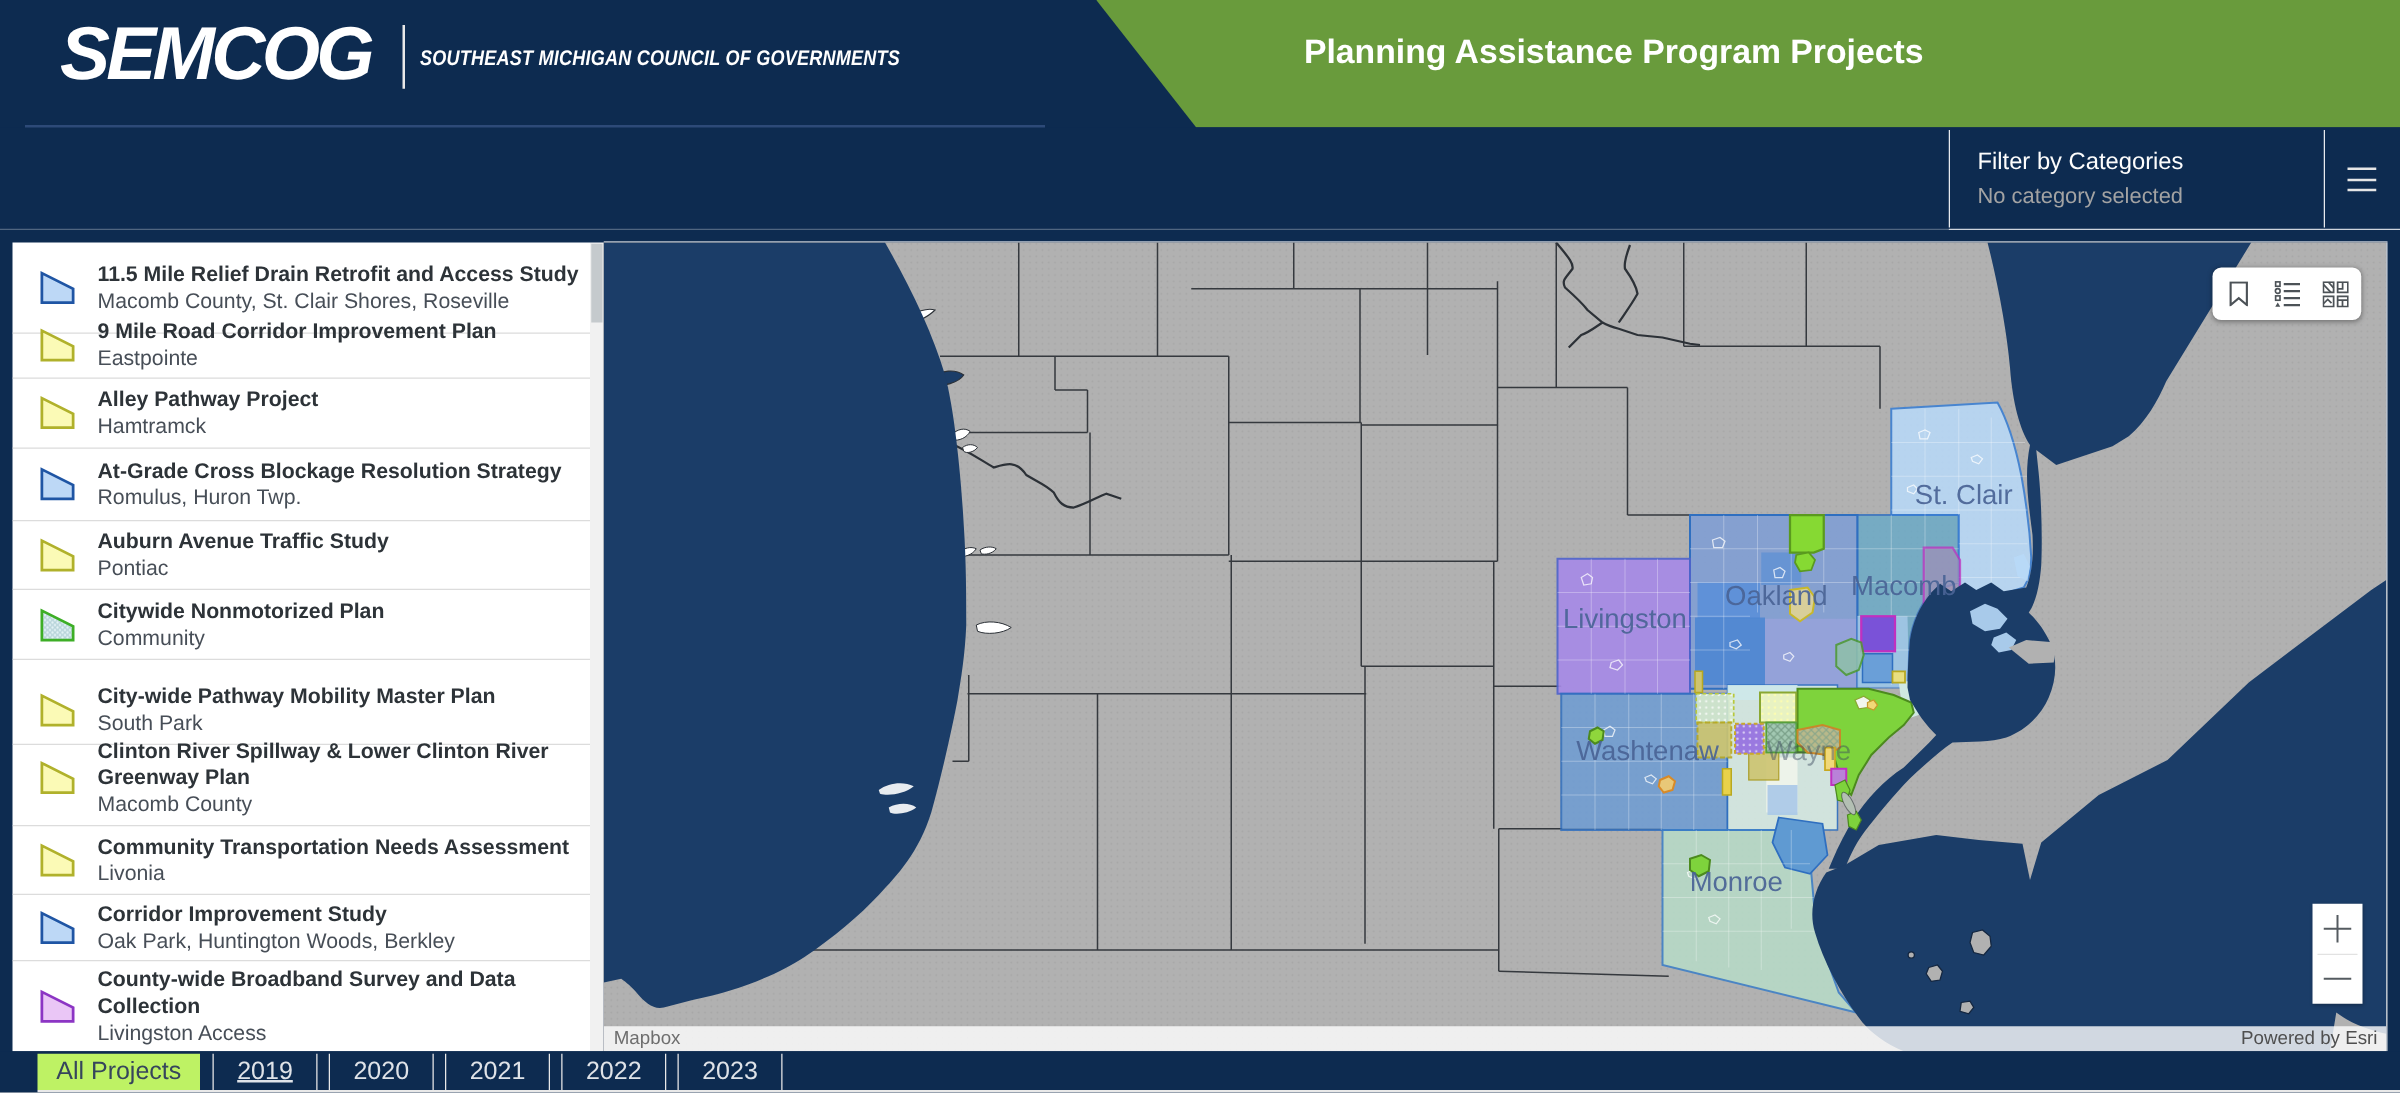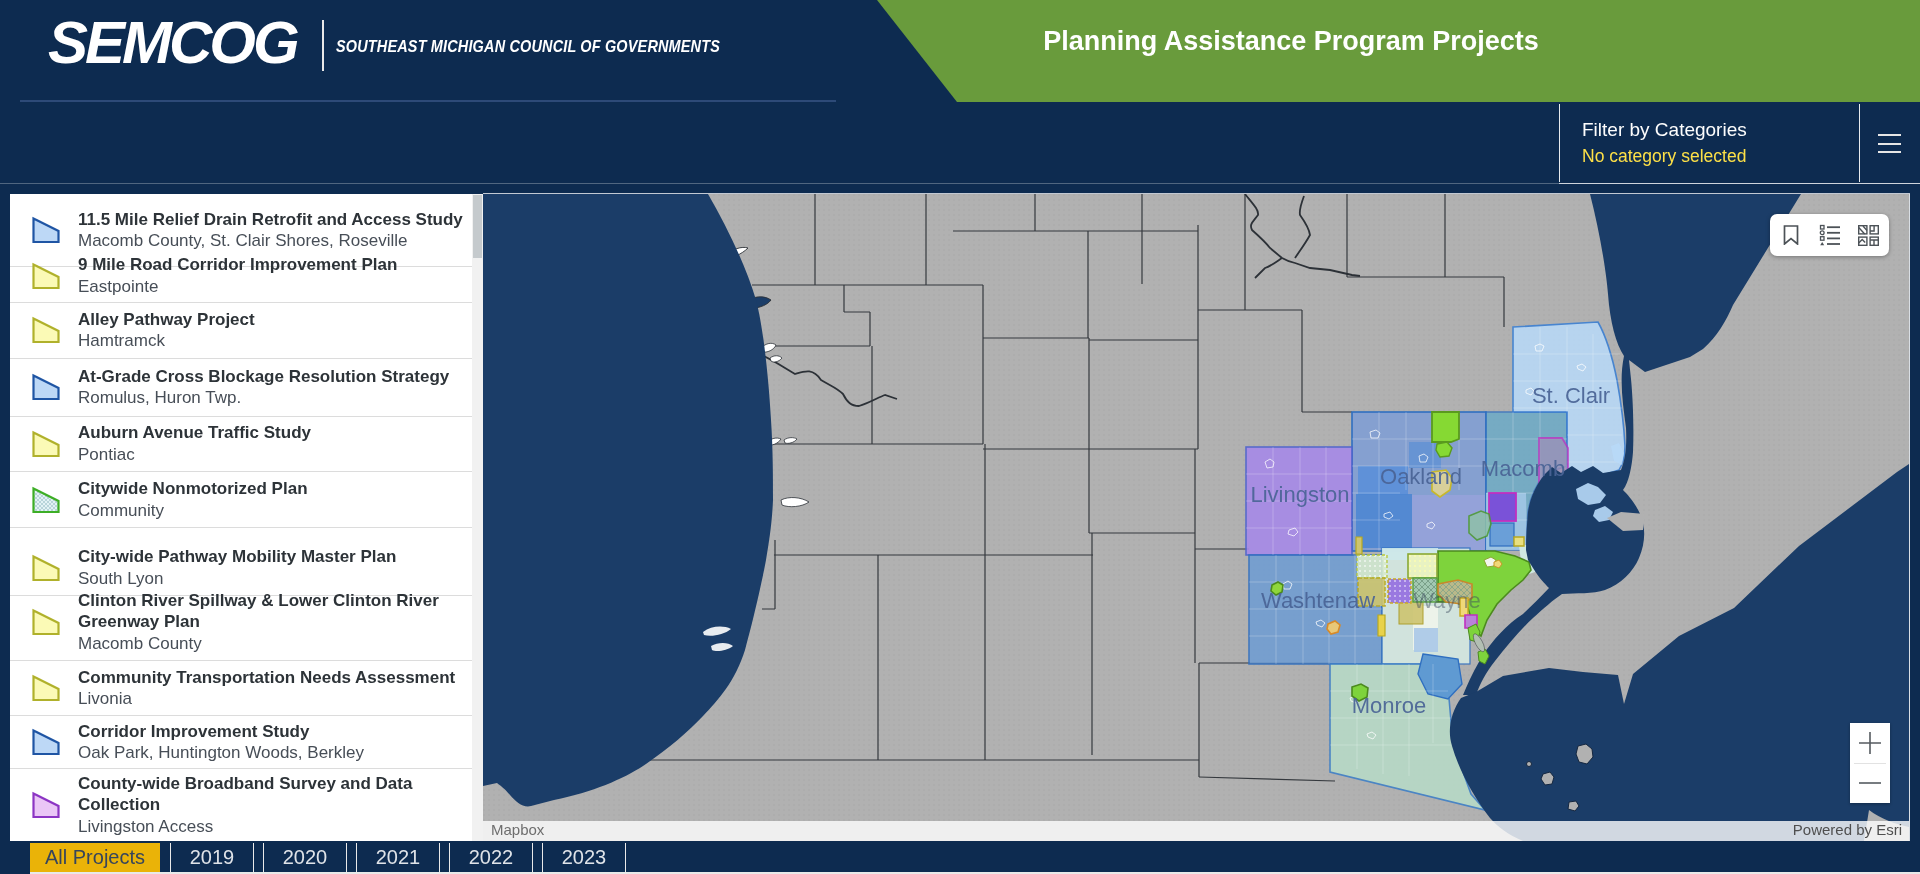--- a/index.html
+++ b/index.html
@@ -28,21 +28,21 @@
   <div class="abs" style="left:322px;top:20px;width:2px;height:51px;background:#e8e8e8;"></div>
 
   <div class="abs" style="left:336px;top:37px;width:460px;height:20px;color:#fff;font-size:17px;font-weight:bold;font-style:italic;letter-spacing:0.2px;white-space:nowrap;transform:scaleX(0.85);transform-origin:left;">SOUTHEAST MICHIGAN COUNCIL OF GOVERNMENTS</div>
 
   <div class="abs" style="left:20px;top:100px;width:816px;height:2px;background:#2d4a78;"></div>
 
   <div class="abs" style="left:1559px;top:104px;width:1px;height:78px;background:rgba(255,255,255,0.9);"></div>
 
   <div class="abs" style="left:1582px;top:119px;width:300px;height:24px;color:#fdfdfd;font-size:19px;">Filter by Categories</div>
 
-  <div class="abs" style="left:1582px;top:146px;width:300px;height:22px;color:#fde047;font-size:17.5px;">No category selected</div>
+  <div class="abs" style="left:1582px;top:146px;width:300px;height:22px;color:#a3a3a3;font-size:17.5px;">No category selected</div>
 
   <div class="abs" style="left:1859px;top:104px;width:1px;height:78px;background:rgba(255,255,255,0.9);"></div>
 
   <div class="abs" style="left:1878px;top:134px;width:23px;height:2px;background:#e6e6e6;"></div>
   <div class="abs" style="left:1878px;top:142.5px;width:23px;height:2px;background:#e6e6e6;"></div>
   <div class="abs" style="left:1878px;top:151px;width:23px;height:2px;background:#e6e6e6;"></div>
 
   <div class="abs" style="left:0;top:183px;width:1559px;height:1px;background:rgba(255,255,255,0.28);"></div>
   <div class="abs" style="left:1559px;top:183px;width:361px;height:1px;background:rgba(255,255,255,0.8);"></div>
 
@@ -115,21 +115,21 @@
           <div class="t2">Community</div>
         </div>
     </div>
 
     <div class="item" style="top:346px;height:56px;">
       <svg class="icn" width="29" height="28" viewBox="0 0 29 28">
           <polygon points="1.5,2.5 26.5,15 26.5,26 1.5,26" fill="#fbfab6" stroke="#b0b12b" stroke-width="2.2"></polygon>
         </svg>
       <div class="txt">
           <div class="t1">City-wide Pathway Mobility Master Plan</div>
-          <div class="t2">South Lyon</div>
+          <div class="t2">South Park</div>
         </div>
     </div>
 
     <div class="item" style="top:390px;height:77px;">
       <svg class="icn" width="29" height="28" viewBox="0 0 29 28">
           <polygon points="1.5,2.5 26.5,15 26.5,26 1.5,26" fill="#fbfab6" stroke="#b0b12b" stroke-width="2.2"></polygon>
         </svg>
       <div class="txt">
           <div class="t1">Clinton River Spillway &amp; Lower Clinton River Greenway Plan</div>
           <div class="t2">Macomb County</div>
@@ -419,23 +419,23 @@
 
     <svg class="abs" style="left:0;top:40px;" width="40" height="40" viewBox="0 0 40 40">
         <path d="M9,20 h22" stroke="#555b60" stroke-width="1.6"></path>
       </svg>
   </div>
 
   <div class="abs" id="tabbar" style="left:0;top:841px;width:1920px;height:33px;background:#0d2b50;">
 
     <div class="abs" style="left:30px;top:31px;width:1890px;height:2px;background:#e9e9e9;"></div>
 
-    <div class="abs" style="left:30px;top:2px;width:130px;height:29px;background:#eab308;color:#36455c;font-size:20px;text-align:center;line-height:28px;">All Projects</div>
-
-    <div class="tab" style="left:170px;top:2px;width:84px;">2019</div>
+    <div class="abs" style="left:30px;top:2px;width:130px;height:29px;background:#bef264;color:#36455c;font-size:20px;text-align:center;line-height:28px;">All Projects</div>
+
+    <div class="tab" style="left:170px;top:2px;width:84px;text-decoration:underline;">2019</div>
 
     <div class="tab" style="left:263px;top:2px;width:84px;">2020</div>
 
     <div class="tab" style="left:356px;top:2px;width:84px;">2021</div>
 
     <div class="tab" style="left:449px;top:2px;width:84px;">2022</div>
 
     <div class="tab" style="left:542px;top:2px;width:84px;">2023</div>
   </div>
 

